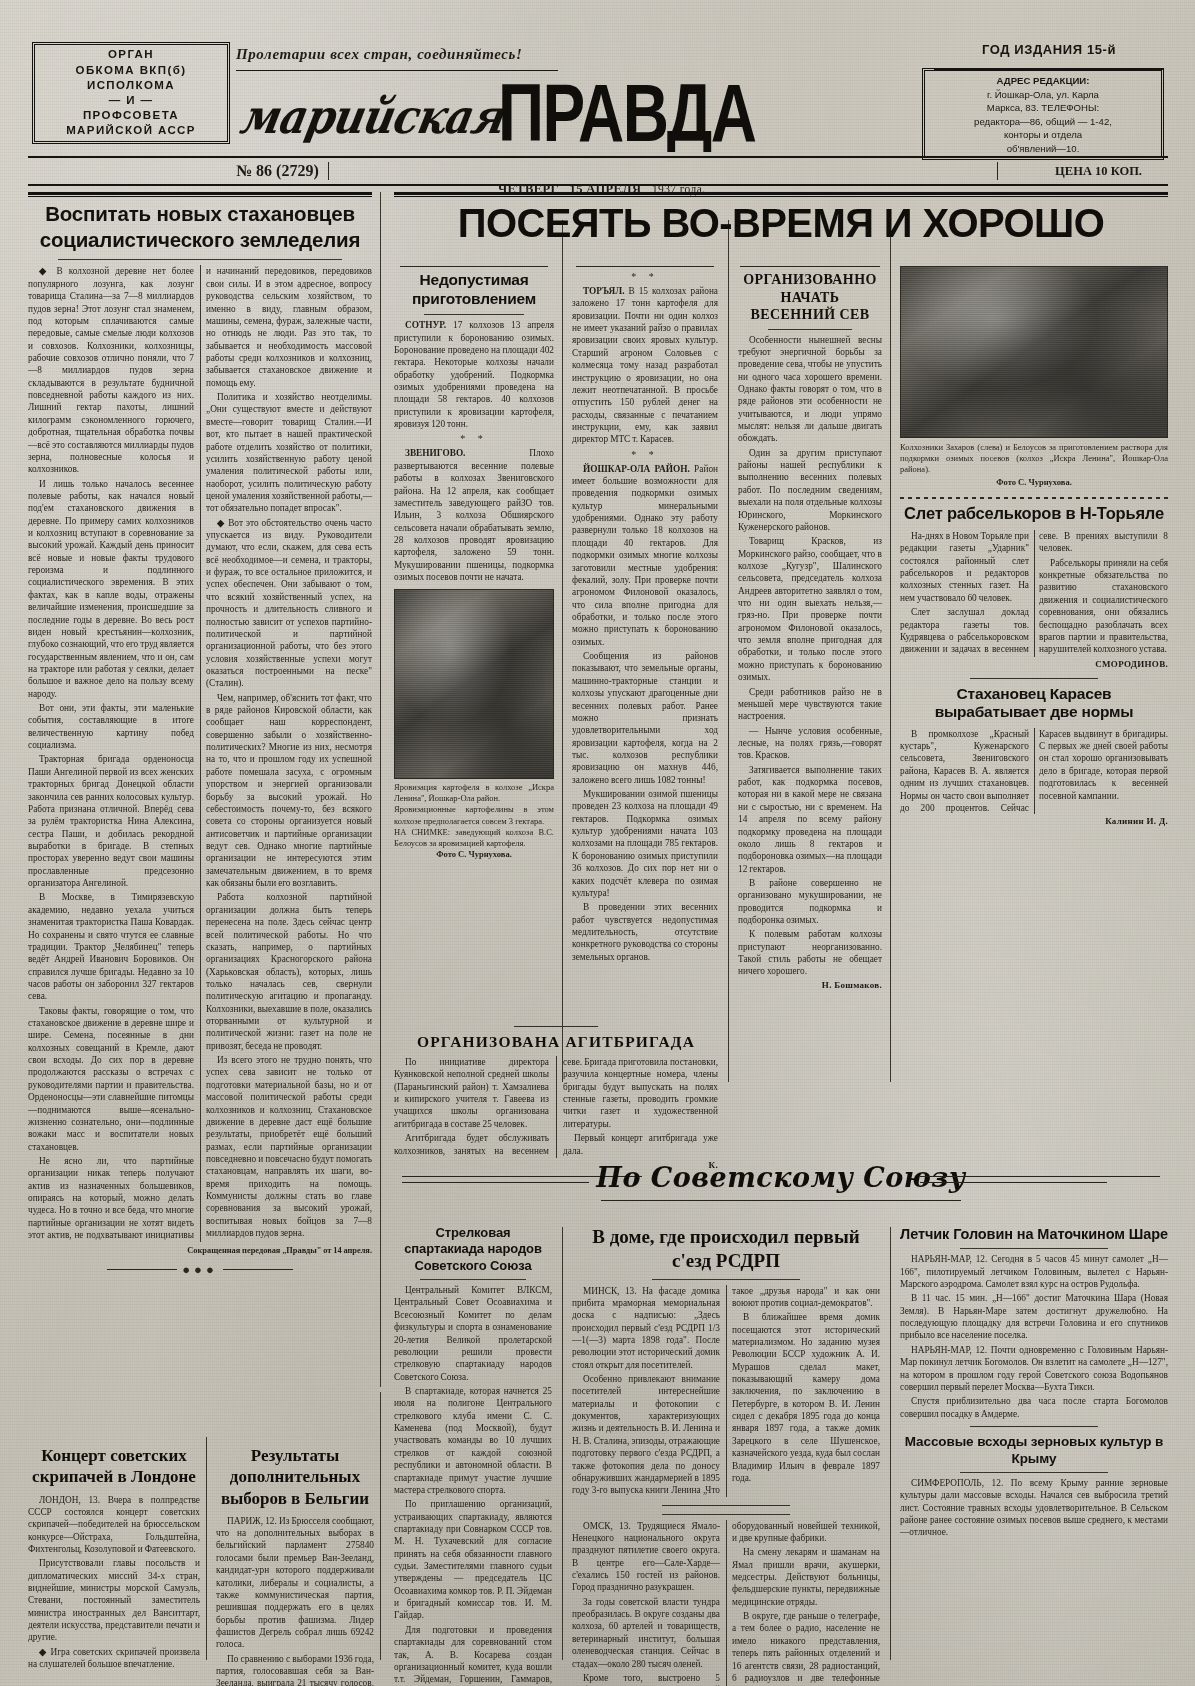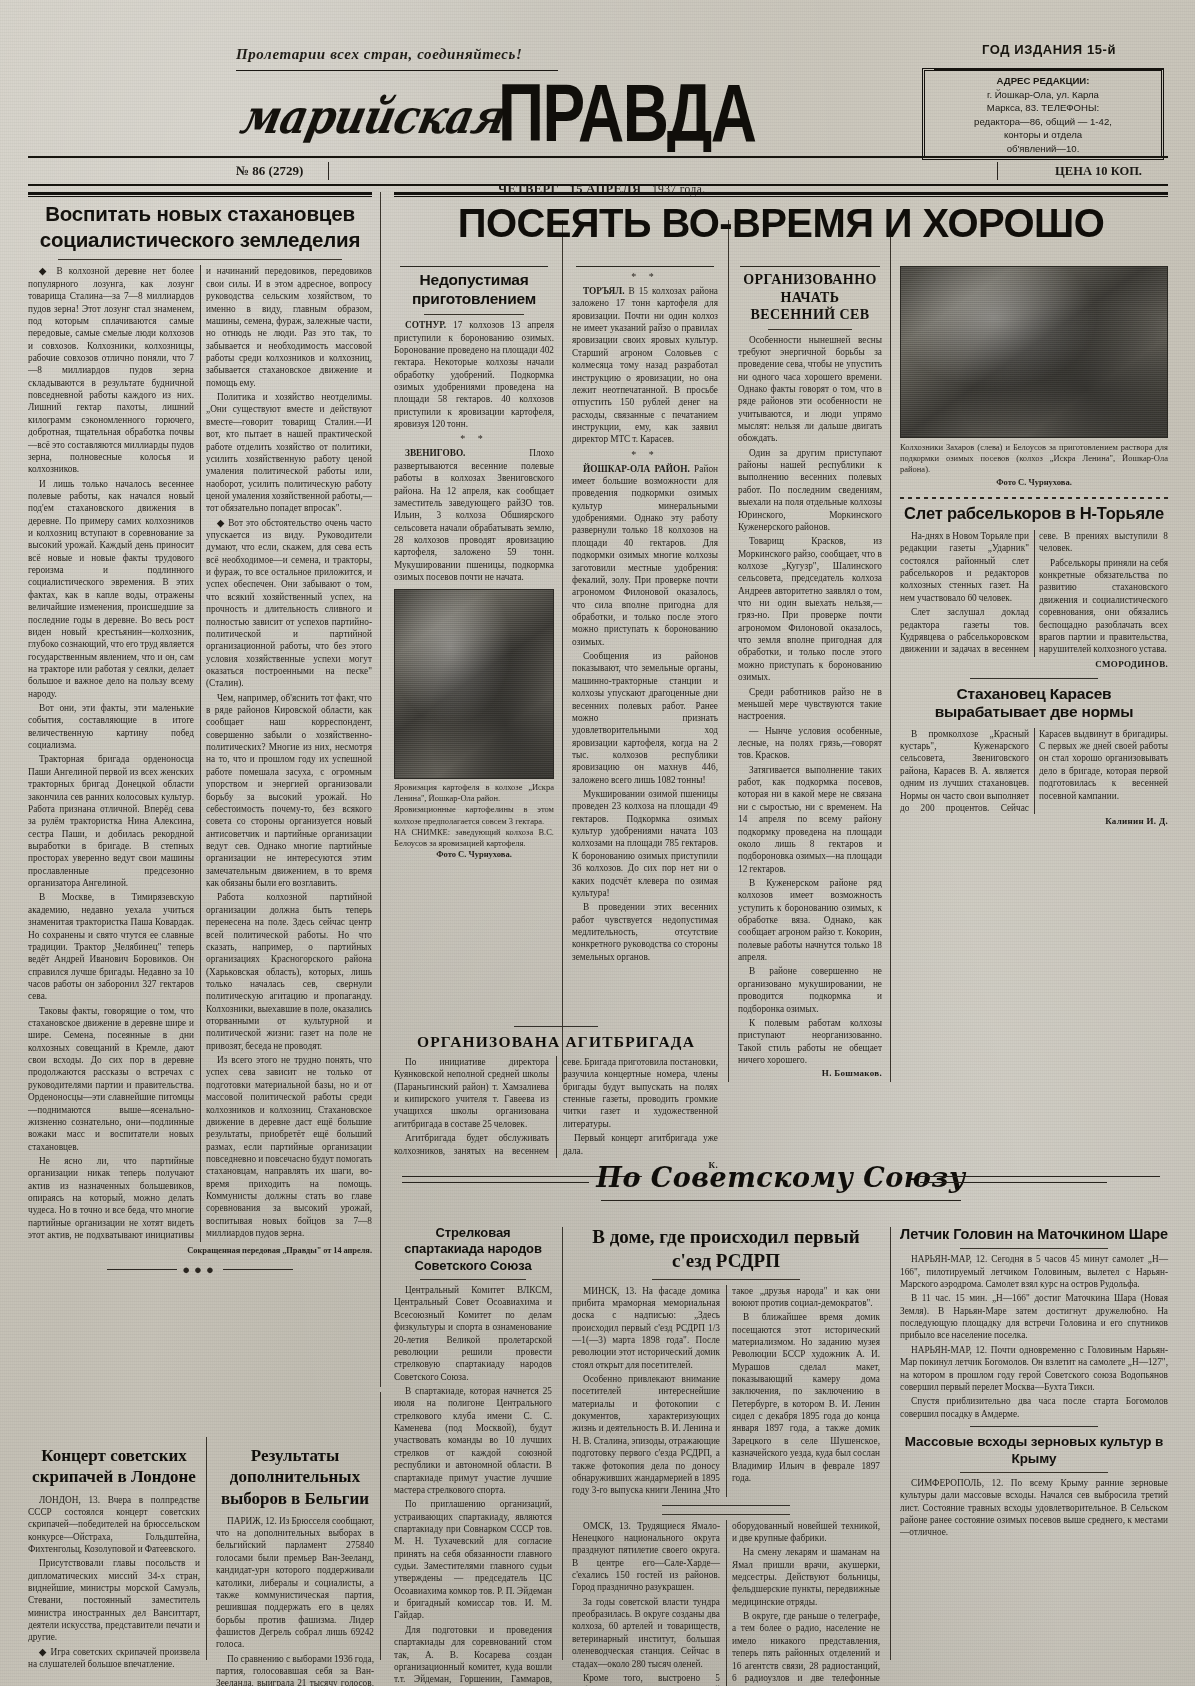--- a/index.html
+++ b/index.html
@@ -60,21 +60,21 @@
     position:absolute;right:4px;top:34px;width:226px;height:80px;
     border:3px double #14120f;padding:3px 5px;text-align:center;
     font-family:"Liberation Sans",sans-serif;font-size:9.6px;line-height:1.42;color:#1a1813;
   }
   .addr-box b{font-weight:bold;}
   .issue-bar{
     position:relative;margin-top:2px;height:26px;
     border-top:2.4px solid #17150f;border-bottom:2.4px solid #17150f;
     display:flex;align-items:center;font-family:"Liberation Serif",serif;
   }
-  .issue-bar .no{position:absolute;left:208px;font-size:13px;font-weight:bold;}
+  .issue-bar .no{position:absolute;left:208px;font-size:16px;font-weight:bold;}
   .issue-bar .sep1{position:absolute;left:300px;top:4px;bottom:4px;border-left:1.4px solid #2a2620;}
   .issue-bar .date{position:absolute;left:470px;font-size:12.5px;font-weight:bold;letter-spacing:.4px;margin-top:37px;}
   .issue-bar .date .yr{font-weight:normal;font-size:11.5px;}
   .issue-bar .sep2{position:absolute;right:170px;top:4px;bottom:4px;border-left:1.4px solid #2a2620;}
   .issue-bar .price{position:absolute;right:26px;font-size:12.5px;font-weight:bold;}
 
   
   .body-grid{position:relative;margin-top:6px;height:1468px;}
   .col{position:absolute;top:0;}
   .rule-v{position:absolute;top:0;bottom:0;border-left:1.5px solid #3a352c;}
@@ -157,20 +157,28 @@
 
   .blockcap{font-size:8.5px;line-height:1.3;text-align:justify;text-indent:0;margin:0;color:#231f19;}
 </style>
 </head>
 <body>
 
 <div id="page">
  <div id="sheet">
 
   <div class="masthead">
+    <div class="org-box">
+      <div>ОРГАН</div>
+      <div>ОБКОМА ВКП(б)</div>
+      <div>ИСПОЛКОМА</div>
+      <div>— И —</div>
+      <div>ПРОФСОВЕТА</div>
+      <div>МАРИЙСКОЙ АССР</div>
+    </div>
 
     <div class="slogan">Пролетарии всех стран, соединяйтесь!</div>
     <div class="slogan-rule"></div>
 
     <div class="title-wrap">
       <div class="t-script">марийская</div>
       <div class="t-block">ПРАВДА</div>
     </div>
 
     <div class="year-line">ГОД ИЗДАНИЯ 15-й</div>
@@ -279,21 +287,20 @@
     <div class="col" style="left:710px;width:144px;top:74px;">
       <div style="border-top:1.3px solid #2b2821;margin:0 2px 4px;"></div>
       <h2 class="hl-sub2" style="font-size:14px;letter-spacing:.4px;">ОРГАНИЗОВАННО НАЧАТЬ ВЕСЕННИЙ СЕВ</h2>
       <div style="border-top:1.1px solid #3a352c;margin:2px 30px 4px;"></div>
       <p class="p">Особенности нынешней весны требуют энергичной борьбы за проведение сева, чтобы не упустить ни одного часа хорошего времени. Однако факты говорят о том, что в ряде районов эти особенности не учитываются, и люди упрямо мыслят: нельзя ли дальше двигать обождать.</p>
       <p class="p">Один за другим приступают районы нашей республики к выполнению весенних полевых работ. По последним сведениям, выехали на поля отдельные колхозы Юринского, Моркинского Куженерского районов.</p>
       <p class="p">Товарищ Красков, из Моркинского райзо, сообщает, что в колхозе „Кугузр", Шалинского сельсовета, председатель колхоза Андреев авторитетно заявлял о том, что ни один выехать нельзя,—гряз‑но. При проверке почти агрономом Филоновой оказалось, что земля вполне пригодная для обработки, и только после этого можно приступать к боронованию озимых.</p>
       <p class="p">Среди работников райзо не в меньшей мере чувствуются такие настроения.</p>
       <p class="p">— Нынче условия особенные, лесные, на полях грязь,—говорят тов. Красков.</p>
       <p class="p">Затягивается выполнение таких работ, как подкормка посевов, которая ни в какой мере не связана ни с сыростью, ни с временем. На 14 апреля по всему району подкормку проведена на площади около лишь 8 гектаров и подбороновка озимых—на площади 12 гектаров.</p>
-      <p class="p">В Куженерском районе ряд колхозов имеет возможность уступить к боронованию озимых, к обработке вяза. Однако, как сообщает агроном райзо т. Кокорин, полевые работы начнутся только 18 апреля.</p>
       <p class="p">В районе совершенно не организовано мукушировании, не проводится подкормка и подборонка озимых.</p>
       <p class="p">К полевым работам колхозы приступают неорганизованно. Такой стиль работы не обещает ничего хорошего.</p>
       <p class="p"></p>
       <p class="sig">Н. Бошмаков.</p>
     </div>
 
     <div class="col" style="left:872px;width:268px;top:74px;">
       <div class="photo" style="height:170px;"></div>
       <p class="blockcap" style="margin-top:4px;text-align:justify;">Колхозники Захаров (слева) и Белоусов за приготовлением раствора для подкормки озимых посевов (колхоз „Искра Ленина", Йошкар-Ола района).</p>
       <p class="blockcap" style="text-align:center;font-weight:bold;margin-top:2px;">Фото С. Чурнухова.</p>

